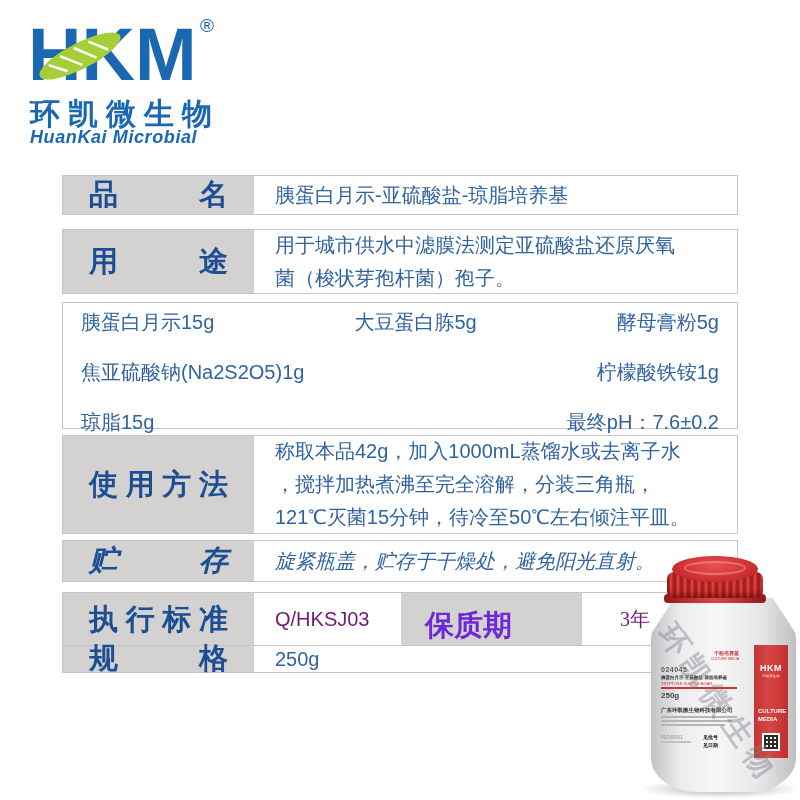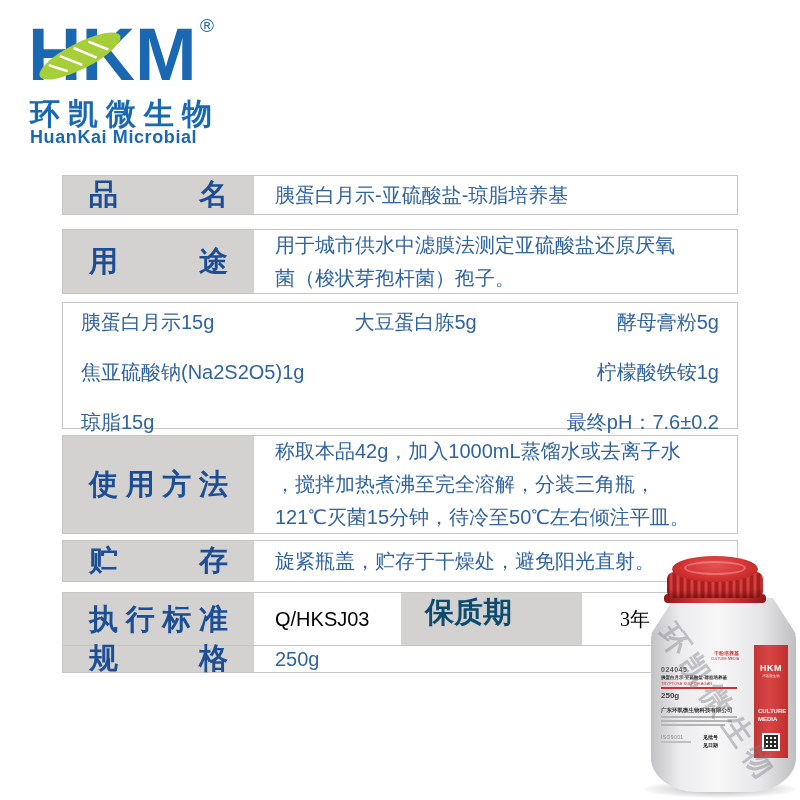--- a/index.html
+++ b/index.html
@@ -11,21 +11,21 @@
 
   
   .logo { position:absolute; left:28px; top:14px; width:230px; }
   .logo-svg { display:block; }
   .brand-cn {
     position:absolute; left:2px; top:80px; font-size:30px; font-weight:700;
     color:#1a68b2; letter-spacing:8px; white-space:nowrap;
   }
   .brand-en {
     position:absolute; left:2px; top:113px; font-size:18px; font-weight:700;
-    color:#1a68b2; letter-spacing:.6px; white-space:nowrap;
+    color:#1a68b2; letter-spacing:.6px; white-space:nowrap;font-style:italic;
   }
 
   
   .row {
     position:absolute; left:62px; width:676px; display:flex;
     border:1px solid #c7c6c4; background:#ffffff;
   }
   .lbl {
     width:194px; flex:0 0 194px; background:#d3d2d0; border-right:3px solid #ffffff;
     display:flex; align-items:center; padding:0 26px;
@@ -35,30 +35,30 @@
   .val {
     flex:1; display:flex; flex-direction:column; justify-content:center;
     padding:0 18px; color:#31649f; font-size:20px; line-height:31px;
   }
   .val .fline { display:flex; justify-content:space-between; line-height:38px;margin-top:12px; }
   .val .uline { line-height:33px; white-space:nowrap; }
   .r1 { top:175px; height:40px; }
   .r2 { top:229px; height:65px; }
   .r3 { top:302px; height:127px; }
   .r4 { top:435px; height:99px; }
-  .r5 { top:540px; height:42px; }
+  .r5 { top:540px; height:42px;font-style:italic; }
   .r6 { top:592px; height:55px; }
   .r7 { top:645px; height:28px; }
-  .cell-val { display:flex; align-items:center; padding:0 18px; color:#000000; font-size:20px; }
+  .cell-val { display:flex; align-items:center; padding:0 18px; color:#701a75; font-size:20px; }
   .c-std { width:141px; flex:0 0 141px; }
   .lbl2 {
     width:187px; flex:0 0 187px; background:#d3d2d0;
     border-left:3px solid #fff; border-right:3px solid #fff;
-    display:flex; align-items:flex-start; padding:0 24px;
-    color:#0c4a6e; font-weight:700; font-size:29px;
+    display:flex; align-items:flex-end; padding:0 24px;
+    color:#6d28d9; font-weight:700; font-size:29px;
   }
   .c-life { flex:1; justify-content:center; padding-right:70px;font-family:Liberation Serif, serif; }
 
   
   .bottle { position:absolute; left:640px; top:552px; width:160px; height:248px; z-index:5; }
   .b-shadow {
     position:absolute; left:4px; top:228px; width:152px; height:18px; border-radius:50%;
     background:radial-gradient(ellipse at center, rgba(50,50,55,.38) 0%, rgba(110,110,115,.15) 55%, transparent 75%);
   }
   .b-shoulder {

